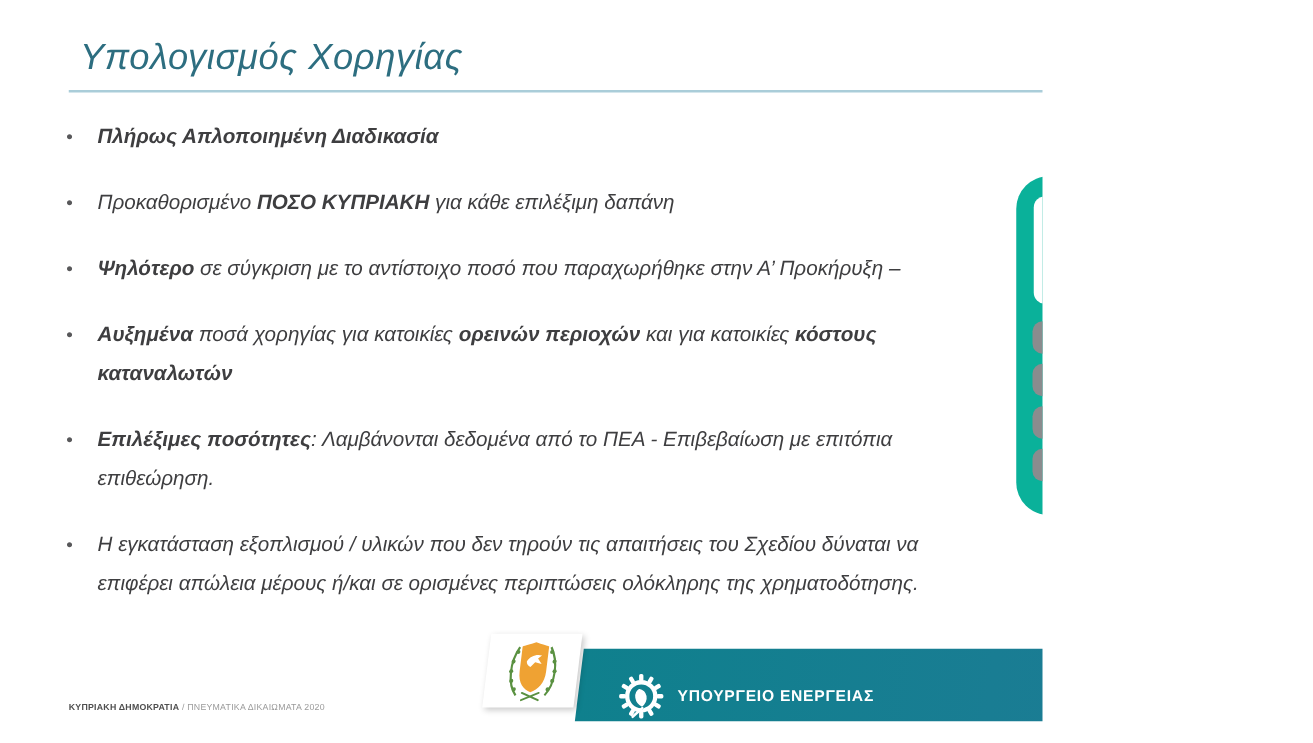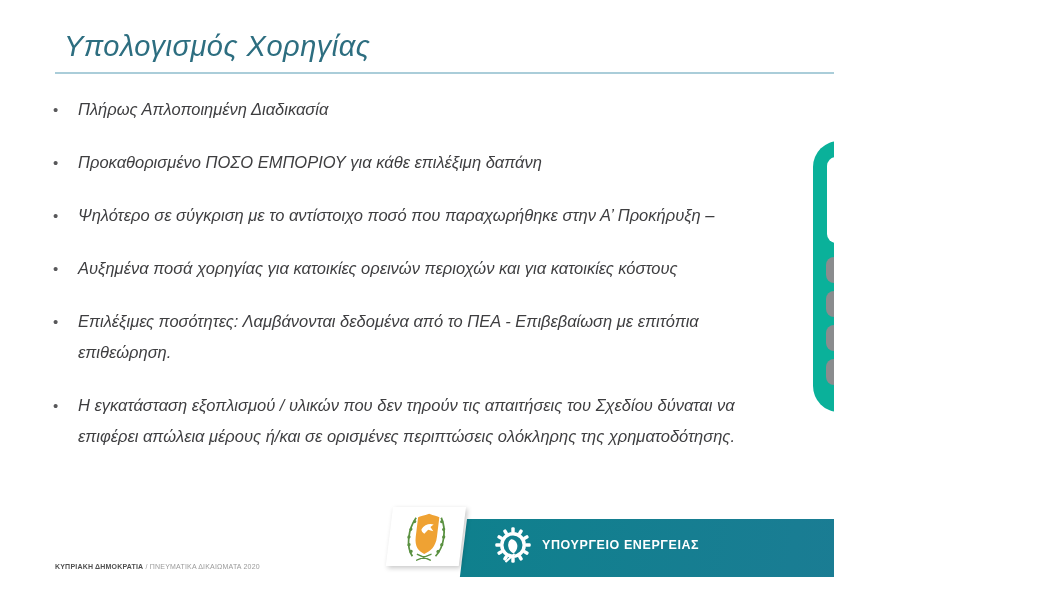--- a/index.html
+++ b/index.html
@@ -18,21 +18,21 @@
   
   .bullets{position:absolute;left:53px;top:94px;width:800px;color:#3e3e40;}
   .bullet{display:flex;margin-bottom:22px;}
   .bullet .marker{
     width:25px;flex:0 0 25px;font-style:normal;font-size:15px;
     line-height:31px;color:#58585a;
   }
   .bullet .content{flex:1;font-style:italic;font-size:16.5px;line-height:31px;}
   .bullet .line{display:block;}
   .seg{font-weight:400;}
-  .seg.b{font-weight:400;}
+  .seg.b{font-weight:700;}
   
   .calculator{
     position:absolute;left:813px;top:141px;width:194px;height:271px;
     background:#0ab19a;border-radius:26px;
   }
   .calc-display{
     position:absolute;left:14px;top:16px;width:166px;height:86px;
     background:#ffffff;border-radius:9px;
   }
   .calc-keys{
@@ -56,21 +56,21 @@
     transform:skewX(-7deg);transform-origin:top left;
   }
   .dove-wrap{position:absolute;left:428px;top:0;width:152px;height:58px;transform:skewX(7deg);opacity:.78;}
   .coa-box{
     position:absolute;left:393px;top:507px;width:73px;height:59px;background:#ffffff;
     transform:skewX(-7deg);transform-origin:top left;
     box-shadow:2px 2px 5px rgba(0,0,0,.22);
     display:flex;align-items:center;justify-content:center;
   }
   .band-content{
-    position:absolute;left:494px;top:524px;display:flex;align-items:center;
+    position:absolute;left:494px;top:536px;display:flex;align-items:center;
   }
   .band-gear{width:38px;height:42px;flex:0 0 38px;}
   .ministry{
     margin-left:10px;color:#ffffff;font-weight:700;font-size:12.5px;
     line-height:15px;letter-spacing:.6px;white-space:nowrap;
   }
 </style>
 </head>
 <body>
 
@@ -106,35 +106,36 @@
     <div class="bullet">
       <span class="marker">•</span>
       <div class="content">
         <span class="line"><span class="seg b">Πλήρως Απλοποιημένη Διαδικασία</span></span>
       </div>
     </div>
 
     <div class="bullet">
       <span class="marker">•</span>
       <div class="content">
-        <span class="line"><span class="seg">Προκαθορισμένο </span><span class="seg b">ΠΟΣΟ ΕΜΠΟΡΙΟΥ</span><span class="seg"> για κάθε επιλέξιμη δαπάνη</span></span>
+        <span class="line"><span class="seg">Προκαθορισμένο </span><span class="seg b">ΠΟΣΟ ΚΥΠΡΙΑΚΗ</span><span class="seg"> για κάθε επιλέξιμη δαπάνη</span></span>
       </div>
     </div>
 
     <div class="bullet">
       <span class="marker">•</span>
       <div class="content">
         <span class="line"><span class="seg b">Ψηλότερο</span><span class="seg"> σε σύγκριση με το αντίστοιχο ποσό που παραχωρήθηκε στην Α’ Προκήρυξη –</span></span>
       </div>
     </div>
 
     <div class="bullet">
       <span class="marker">•</span>
       <div class="content">
         <span class="line"><span class="seg b">Αυξημένα</span><span class="seg"> ποσά χορηγίας για κατοικίες </span><span class="seg b">ορεινών περιοχών</span><span class="seg"> και για κατοικίες </span><span class="seg b">κόστους</span></span>
+        <span class="line"><span class="seg b">καταναλωτών</span></span>
       </div>
     </div>
 
     <div class="bullet">
       <span class="marker">•</span>
       <div class="content">
         <span class="line"><span class="seg b">Επιλέξιμες ποσότητες</span><span class="seg">: Λαμβάνονται δεδομένα από το ΠΕΑ - Επιβεβαίωση με επιτόπια</span></span>
         <span class="line"><span class="seg">επιθεώρηση.</span></span>
       </div>
     </div>

